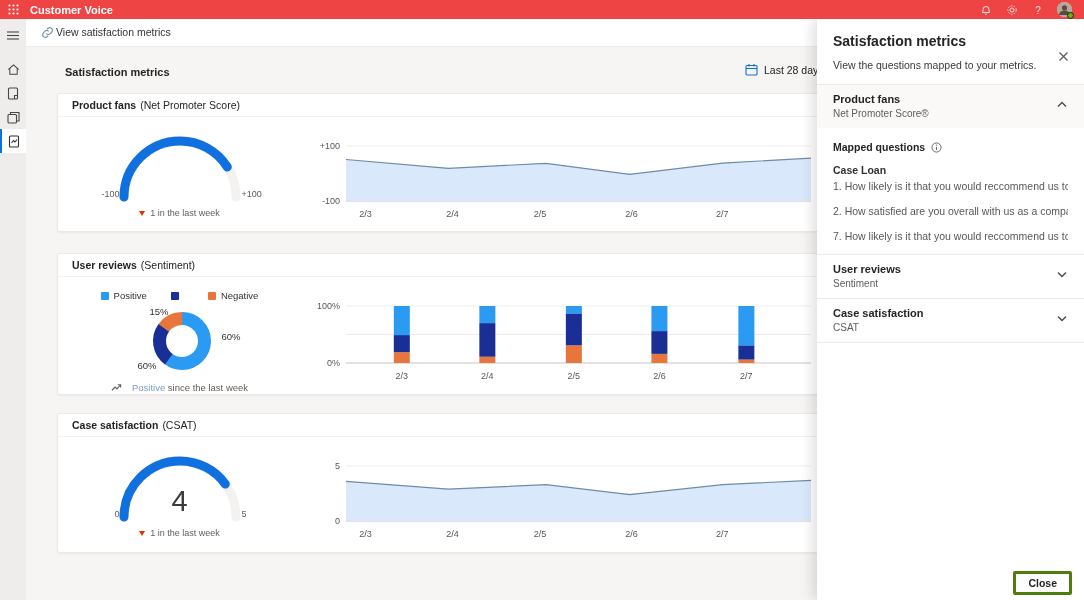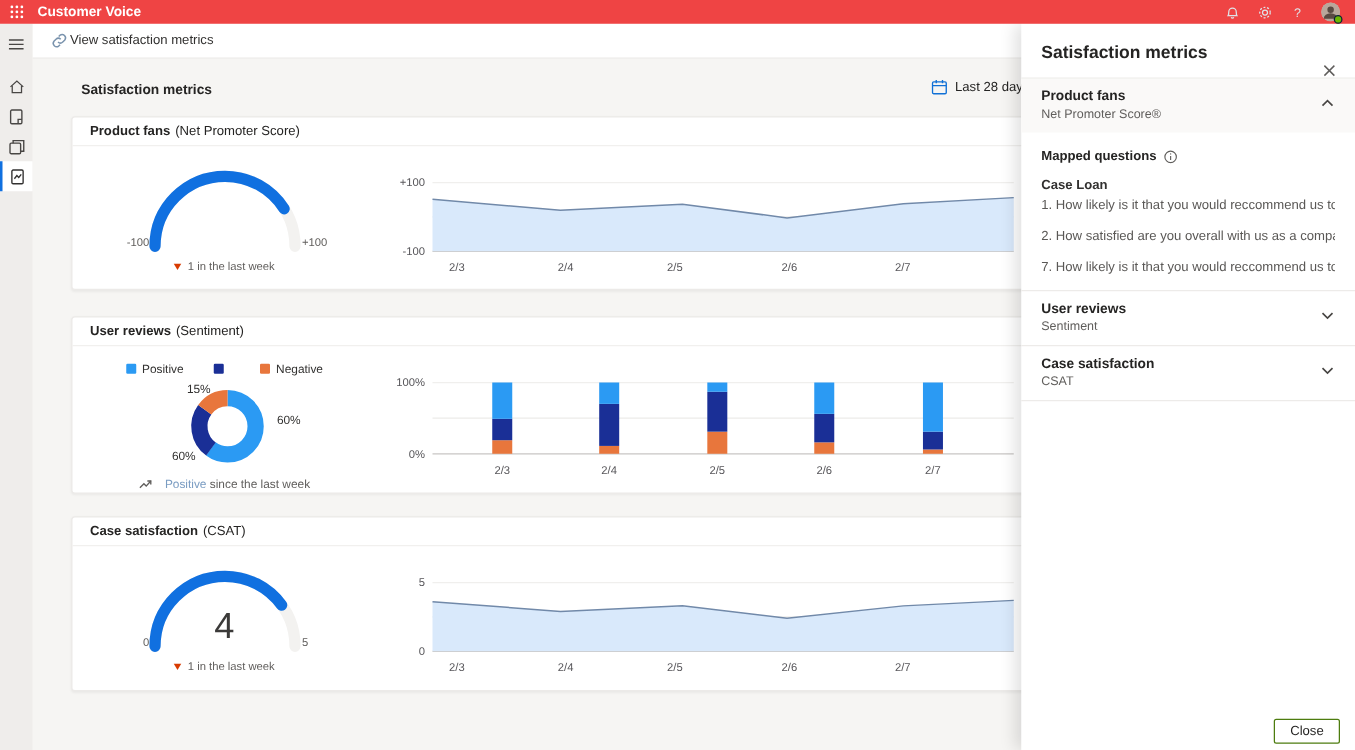--- a/index.html
+++ b/index.html
@@ -75,21 +75,21 @@
   .sec-head{position:relative;padding:8px 16px 9px;cursor:pointer}
   .sec-head.expanded{background:#faf9f8}
   .sec-title{font-size:11px;font-weight:700;color:#252423}
   .sec-sub{font-size:10px;color:#605e5c;margin-top:3px}
   .chev{position:absolute;right:16px;top:14px;line-height:0}
   .mapped-row{display:flex;align-items:center;gap:6px;padding:13px 16px 2px;font-size:10.5px;font-weight:700;color:#252423}
   .q-group{padding:9px 16px 0}
   .q-name{font-size:10.5px;font-weight:700;color:#323130}
   .q-text{font-size:10.5px;color:#5a5856;margin-top:4px;white-space:nowrap;overflow:hidden}
   .q-space{height:12px}
-  .close-btn{position:absolute;right:12px;bottom:5px;background:#fff;border:1px solid #4d7c0f;border-radius:2px;padding:3px 12px;font-size:10.5px;font-weight:400;color:#201f1e;font-family:"Liberation Sans",sans-serif;cursor:pointer}
+  .close-btn{position:absolute;right:12px;bottom:5px;background:#fff;border:3px solid #4d7c0f;border-radius:2px;padding:3px 12px;font-size:10.5px;font-weight:700;color:#201f1e;font-family:"Liberation Sans",sans-serif;cursor:pointer}
 </style>
 </head>
 <body>
 
 <div class="topbar">
   <div class="waffle">
     <svg width="11" height="11" viewBox="0 0 11 11">
         <g fill="#ffffff">
           <circle cx="1.5" cy="1.5" r="1.1"></circle>
           <circle cx="5.5" cy="1.5" r="1.1"></circle>
@@ -332,20 +332,21 @@
 
 <div class="panel">
   <div class="panel-inner">
     <div class="panel-title">Satisfaction metrics</div>
     <div class="panel-close">
       <svg width="11" height="11" viewBox="0 0 11 11" stroke="#605e5c" stroke-width="1.2">
           <line x1="1.5" y1="1.5" x2="9.5" y2="9.5"></line>
           <line x1="9.5" y1="1.5" x2="1.5" y2="9.5"></line>
         </svg>
     </div>
+    <div class="panel-desc">View the questions mapped to your metrics.</div>
   </div>
 
   <div class="sec-divider" style="margin-top:13px"></div>
   <div class="sec-head expanded">
     <div class="sec-title">Product fans</div>
     <div class="sec-sub">Net Promoter Score®</div>
     <span class="chev">
       <svg width="12" height="11" viewBox="0 0 12 11" fill="none" stroke="#484644" stroke-width="1.3">
           <polyline points="2,7.5 6,3.5 10,7.5"></polyline>
         </svg>

